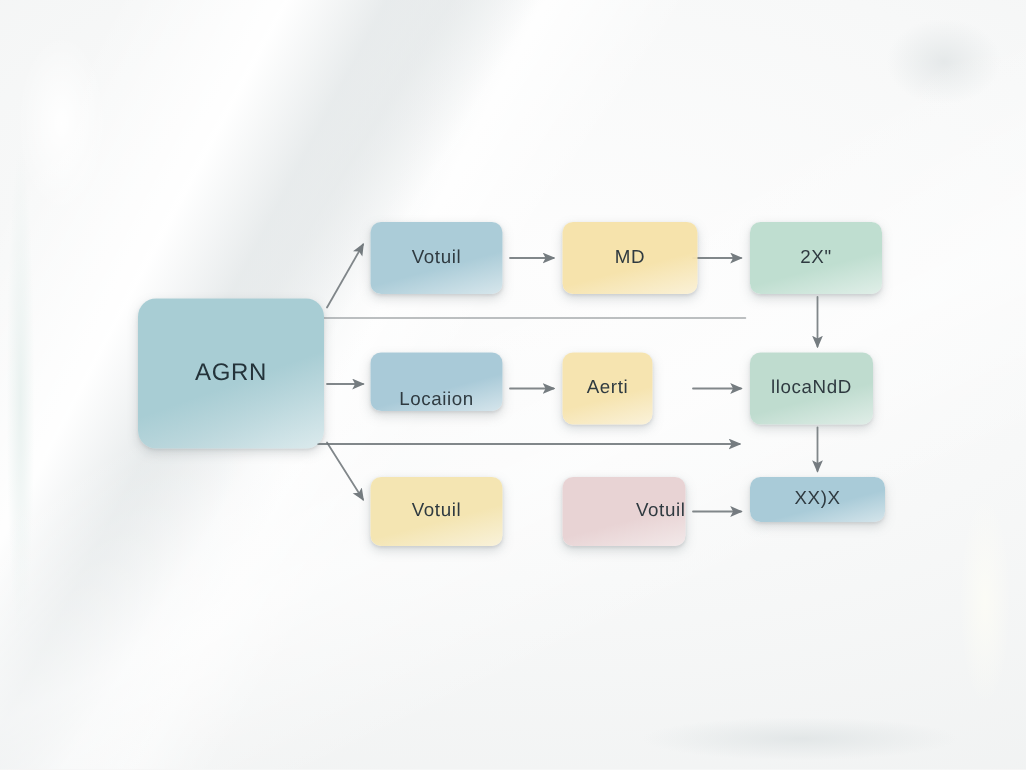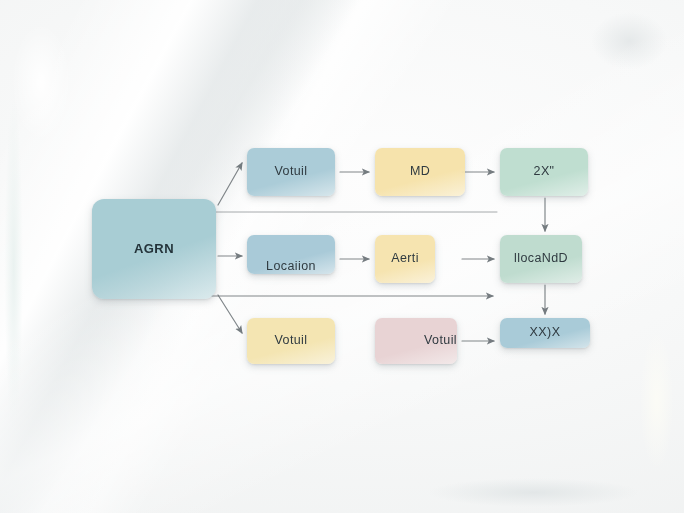--- a/index.html
+++ b/index.html
@@ -58,23 +58,22 @@
     display: flex;
     align-items: center;
     justify-content: center;
     text-align: center;
     color: #2f3a40;
     letter-spacing: 0.4px;
     box-shadow: 0 3px 7px rgba(120,130,135,0.26), 0 1px 2px rgba(120,130,135,0.18);
   }
   .node-root {
     border-radius: 12px;
-    font-size: 13px;
+    font-size: 16px;
     color: #24333a;
-    font-weight: bold;
   }
   .node-step {
     border-radius: 7px;
     font-size: 12.5px;
   }
   .node-label {
     display: block;
     line-height: 1.1;
   }
 

